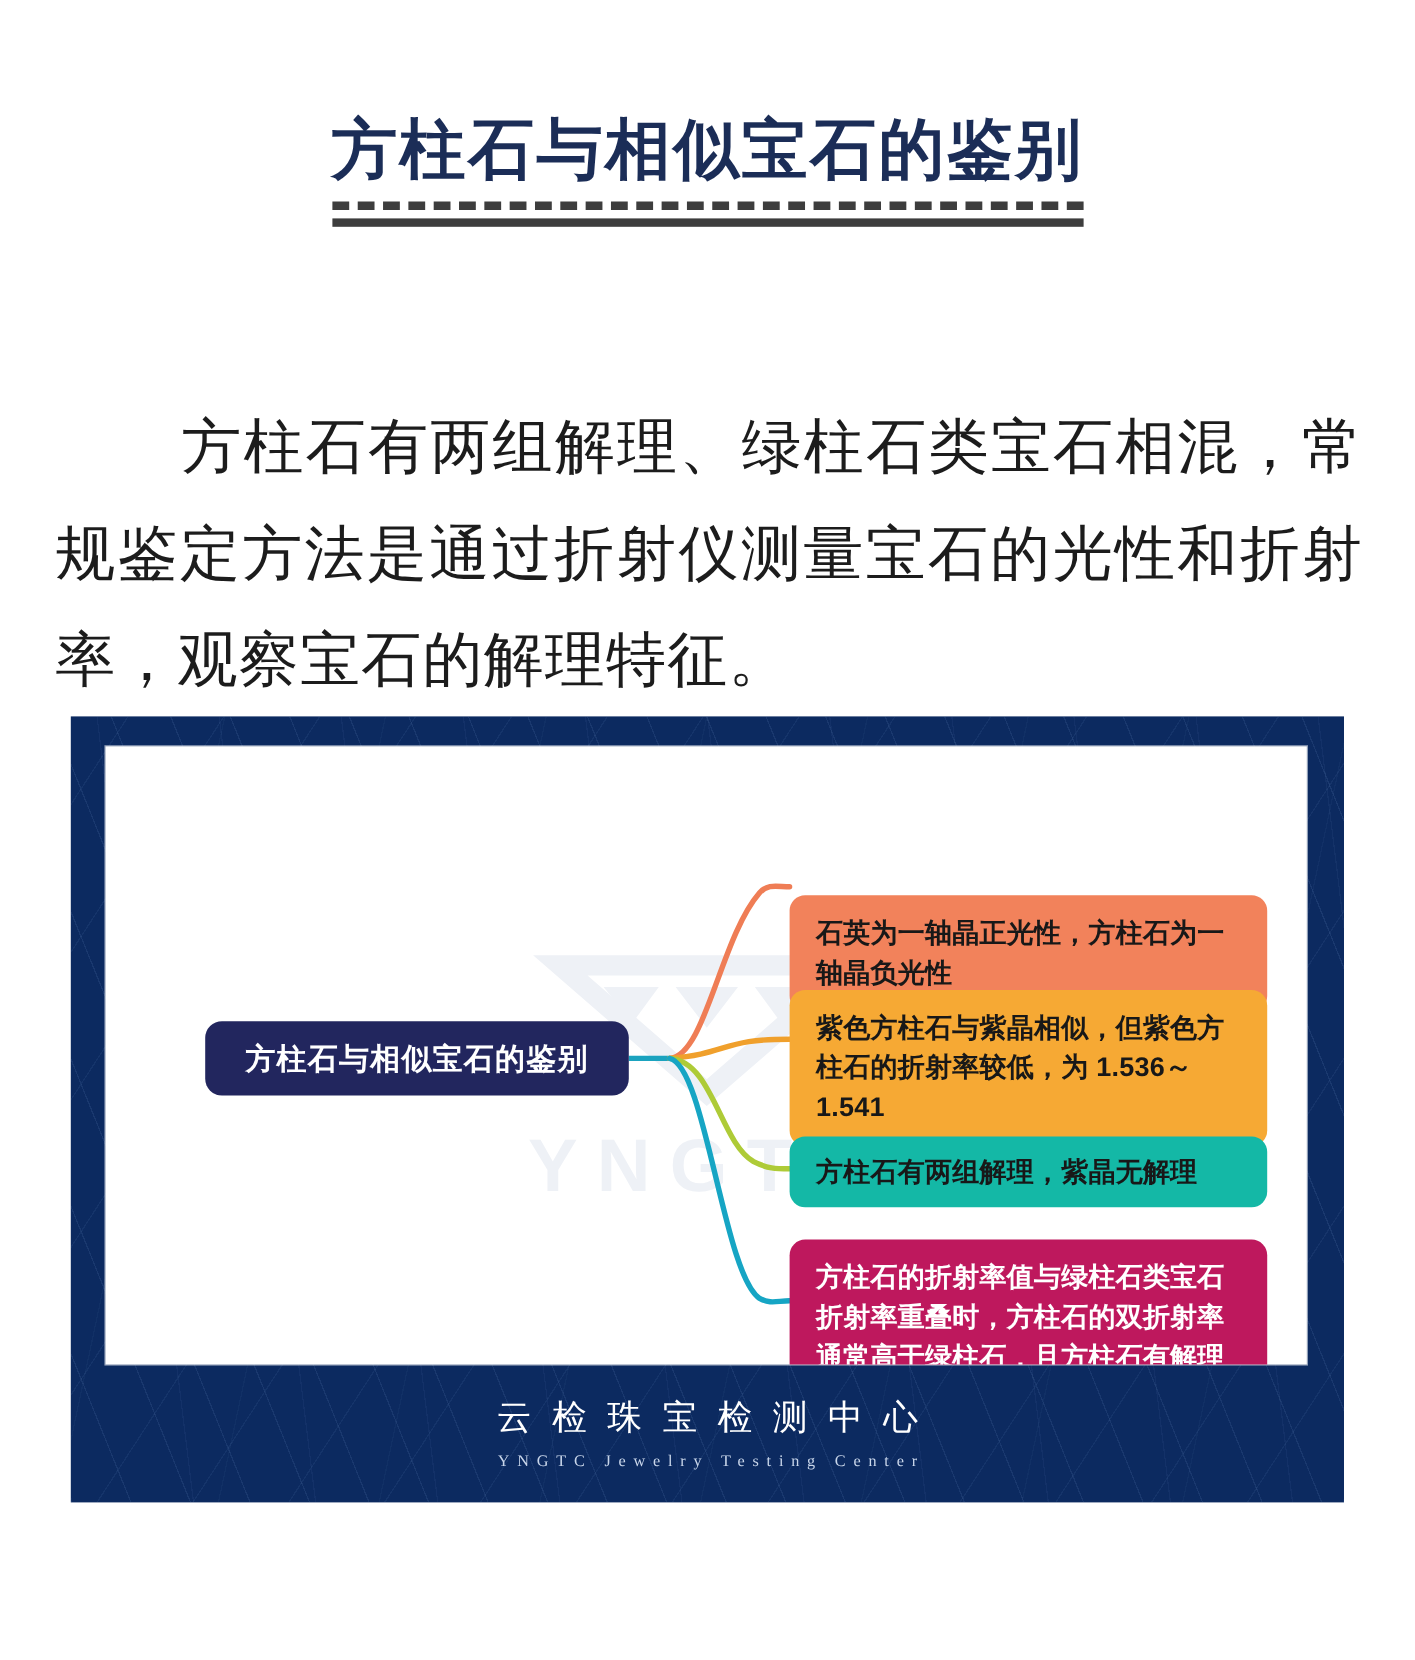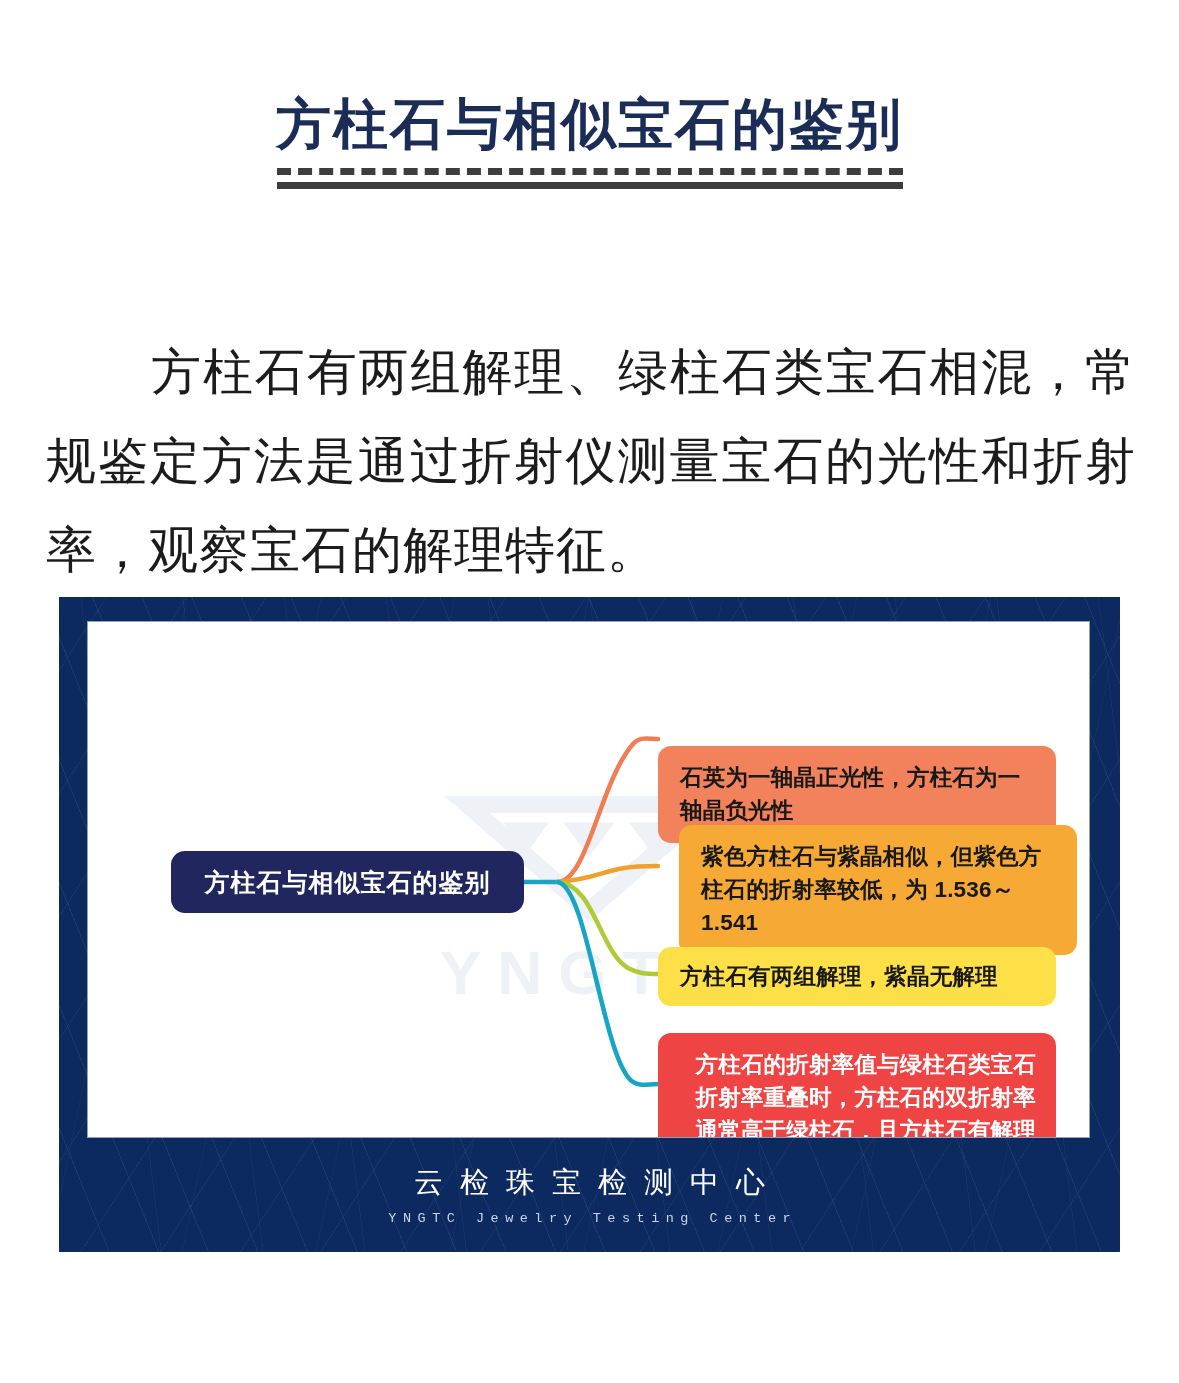--- a/index.html
+++ b/index.html
@@ -153,21 +153,21 @@
     box-sizing: border-box;
     padding: 15px 20px 16px 22px;
     font-size: 22.5px;
     font-weight: bold;
     line-height: 33px;
     letter-spacing: 0.2px;
     color: #181818;
     font-family: "Liberation Sans", "DejaVu Sans", sans-serif;
   }
   .leaf-0 { top: 76px;  min-height: 83px; margin-top: 48px; }
-  .leaf-1 { top: 203px; min-height: 83px; margin-left: 21px; }
+  .leaf-1 { top: 203px; min-height: 83px; }
   .leaf-2 { top: 325px; min-height: 48px; padding-top: 13px; padding-bottom: 13px; }
   .leaf-3 { top: 411px; min-height: 98px; color: #ffffff; }
 
   
   .brand {
     position: absolute;
     left: 0;
     bottom: 26px;
     width: 1061px;
     text-align: center;
@@ -179,21 +179,21 @@
     text-indent: 17px;
     font-weight: 500;
     font-family: "Liberation Sans", "DejaVu Sans", sans-serif;
   }
   .brand-en {
     margin-top: 8px;
     font-size: 13.5px;
     color: #c9d6ea;
     letter-spacing: 6.5px;
     text-indent: 6.5px;
-    font-family: Liberation Mono, monospace;
+    font-family: Liberation Serif, serif;
   }
 </style>
 </head>
 <body>
 
 <div class="title-wrap">
   <h1 class="page-title">方柱石与相似宝石的鉴别</h1>
   <div class="title-rules">
     <div class="rule-dashed"></div>
     <div class="rule-solid"></div>
@@ -237,24 +237,24 @@
     <div class="root-node" style="background: rgb(34, 38, 94);">
       <span>方柱石与相似宝石的鉴别</span>
     </div>
 
     <div class="leaf leaf-0" style="background: rgb(242, 130, 91); color: rgb(24, 24, 24);">
       <span>石英为一轴晶正光性，方柱石为一轴晶负光性</span>
     </div>
     <div class="leaf leaf-1" style="background: rgb(246, 169, 52); color: rgb(24, 24, 24);">
       <span>紫色方柱石与紫晶相似，但紫色方柱石的折射率较低，为 1.536～1.541</span>
     </div>
-    <div class="leaf leaf-2" style="background: #fde047; color: rgb(24, 24, 24);">
+    <div class="leaf leaf-2" style="background: #14b8a6; color: rgb(24, 24, 24);">
       <span>方柱石有两组解理，紫晶无解理</span>
     </div>
-    <div class="leaf leaf-3" style="background: #ef4444; color: rgb(255, 255, 255); text-align: right;">
+    <div class="leaf leaf-3" style="background: #be185d; color: rgb(255, 255, 255);">
       <span>方柱石的折射率值与绿柱石类宝石折射率重叠时，方柱石的双折射率通常高于绿柱石，且方柱石有解理</span>
     </div>
   </div>
 
   <div class="brand">
     <div class="brand-cn">云检珠宝检测中心</div>
     <div class="brand-en">YNGTC Jewelry Testing Center</div>
   </div>
 </div>
 

